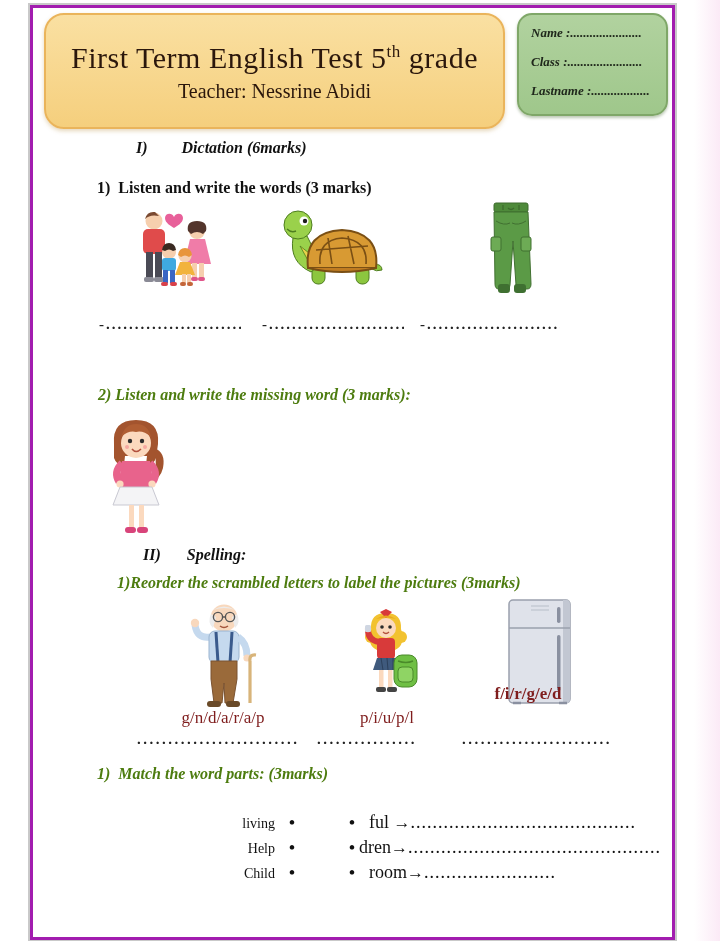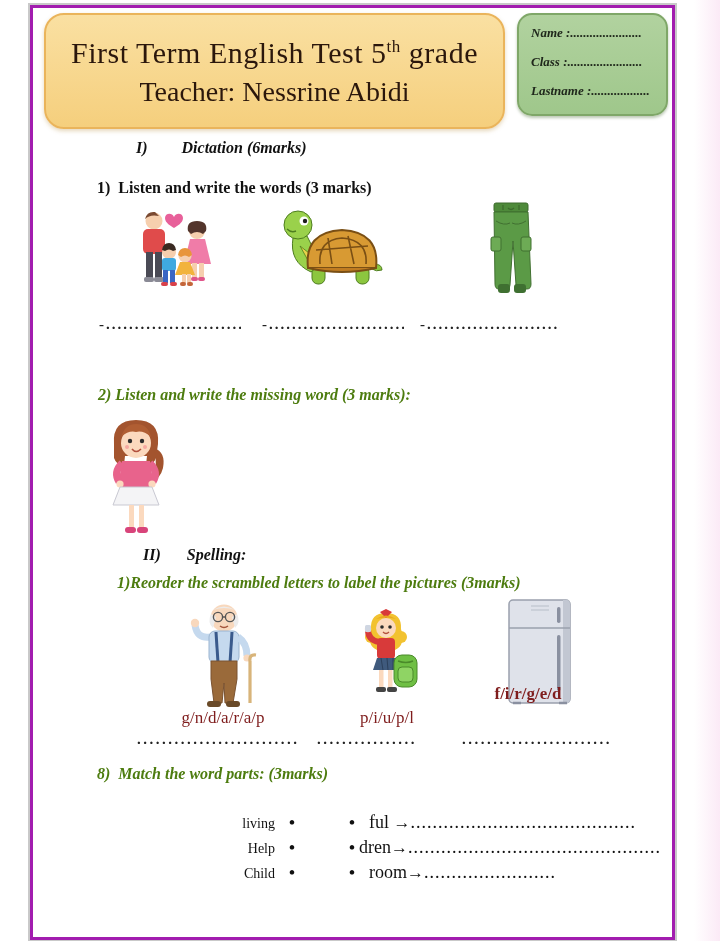--- a/index.html
+++ b/index.html
@@ -13,21 +13,21 @@
   .pre{white-space:pre;}
 
   
   .header-card{position:absolute;left:41px;top:10px;width:457px;height:112px;
         border-radius:20px;border:2px solid #eab45b;
         background:linear-gradient(#fae0a2,#f5cf7d);
         box-shadow:0 2px 4px rgba(180,140,60,.35);
         display:flex;flex-direction:column;justify-content:center;align-items:center;}
   .title{font-size:30px;color:#2b170c;letter-spacing:.5px;line-height:1.35;}
   .title sup{font-size:17px;}
-  .subtitle{font-size:28px;color:#2b170c;line-height:1.25;text-align:right;}
+  .subtitle{font-size:20px;color:#2b170c;line-height:1.25;text-align:right;}
 
   .info-card{position:absolute;left:514px;top:10px;width:151px;height:103px;
         border-radius:15px;border:2px solid #7fa768;
         background:linear-gradient(#b1d29f,#9fc78b);
         box-shadow:0 2px 3px rgba(90,120,70,.4);padding:10px 0 16px 12px;box-sizing:border-box;}
   .info-line{font-size:13px;font-weight:bold;font-style:italic;color:#20281c;
         height:29px;white-space:nowrap;overflow:hidden;width:128px;}
 
   .heading{font-size:16px;font-weight:bold;font-style:italic;color:#111;}
   .q{font-size:16px;font-weight:bold;color:#111;}
@@ -242,21 +242,21 @@
   </div>
 
   <span class="abs scrambled" style="left:223px;top:708px;">g/n/d/a/r/a/p</span>
   <span class="abs scrambled" style="left:387px;top:708px;">p/i/u/p/l</span>
   <span class="abs scrambled" style="left:528px;top:684px;font-weight:bold;">f/i/r/g/e/d</span>
 
   <span class="abs ansline" style="left:137px;top:731px;width:168px;letter-spacing:2.5px;">..........................</span>
   <span class="abs ansline" style="left:317px;top:731px;width:104px;letter-spacing:2.5px;">................</span>
   <span class="abs ansline" style="left:462px;top:731px;width:152px;letter-spacing:2.5px;">........................</span>
 
-  <div class="abs qi pre" style="left:97px;top:765px;">8)  Match the word parts: (3marks)</div>
+  <div class="abs qi pre" style="left:97px;top:765px;">1)  Match the word parts: (3marks)</div>
 
   <div class="abs" style="left:155px;top:792px;">
     <span class="match-left">living</span>
     <span class="bullet" style="margin-left:10px;">•</span>
     <span class="bullet" style="margin-left:50px;">•</span>
     <span class="match-right" style="margin-left:10px;"><span>ful </span><span class="arrow">→</span><span class="mdots">.........................................</span></span>
   </div>
   <div class="abs" style="left:155px;top:817px;">
     <span class="match-left">Help</span>
     <span class="bullet" style="margin-left:10px;">•</span>

